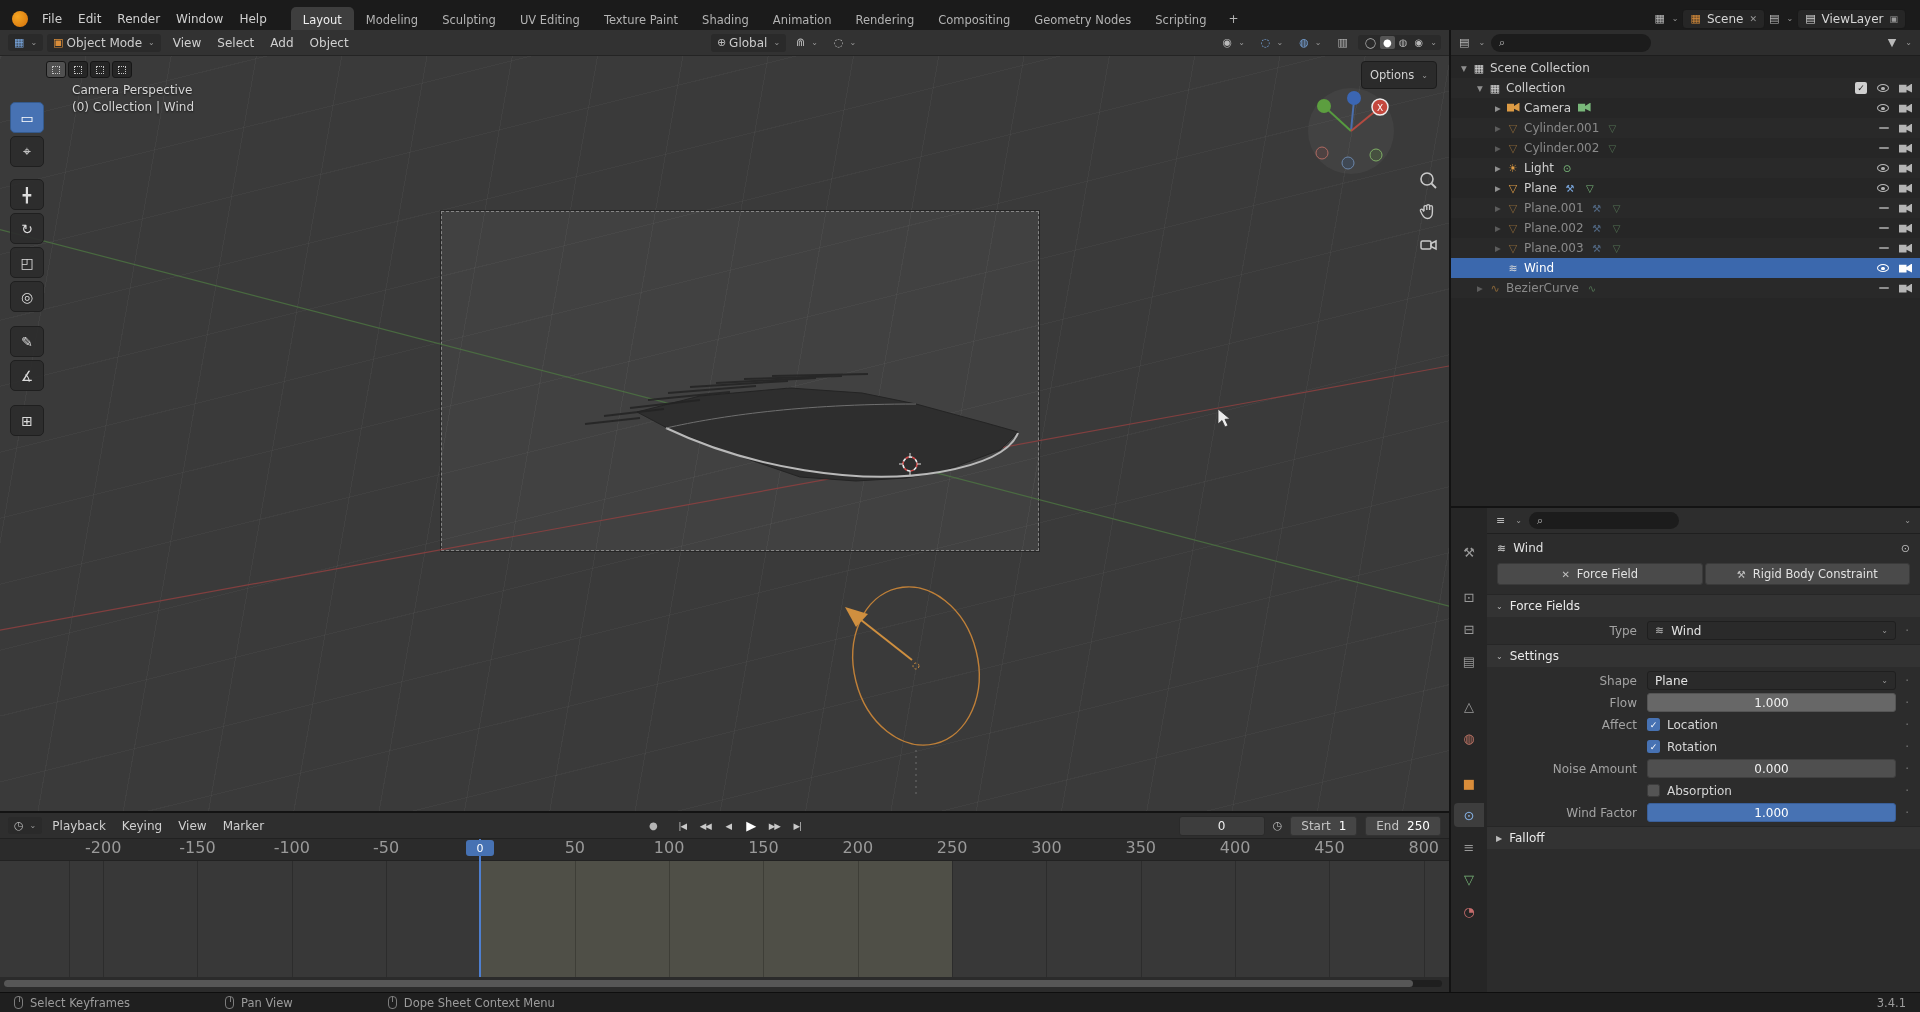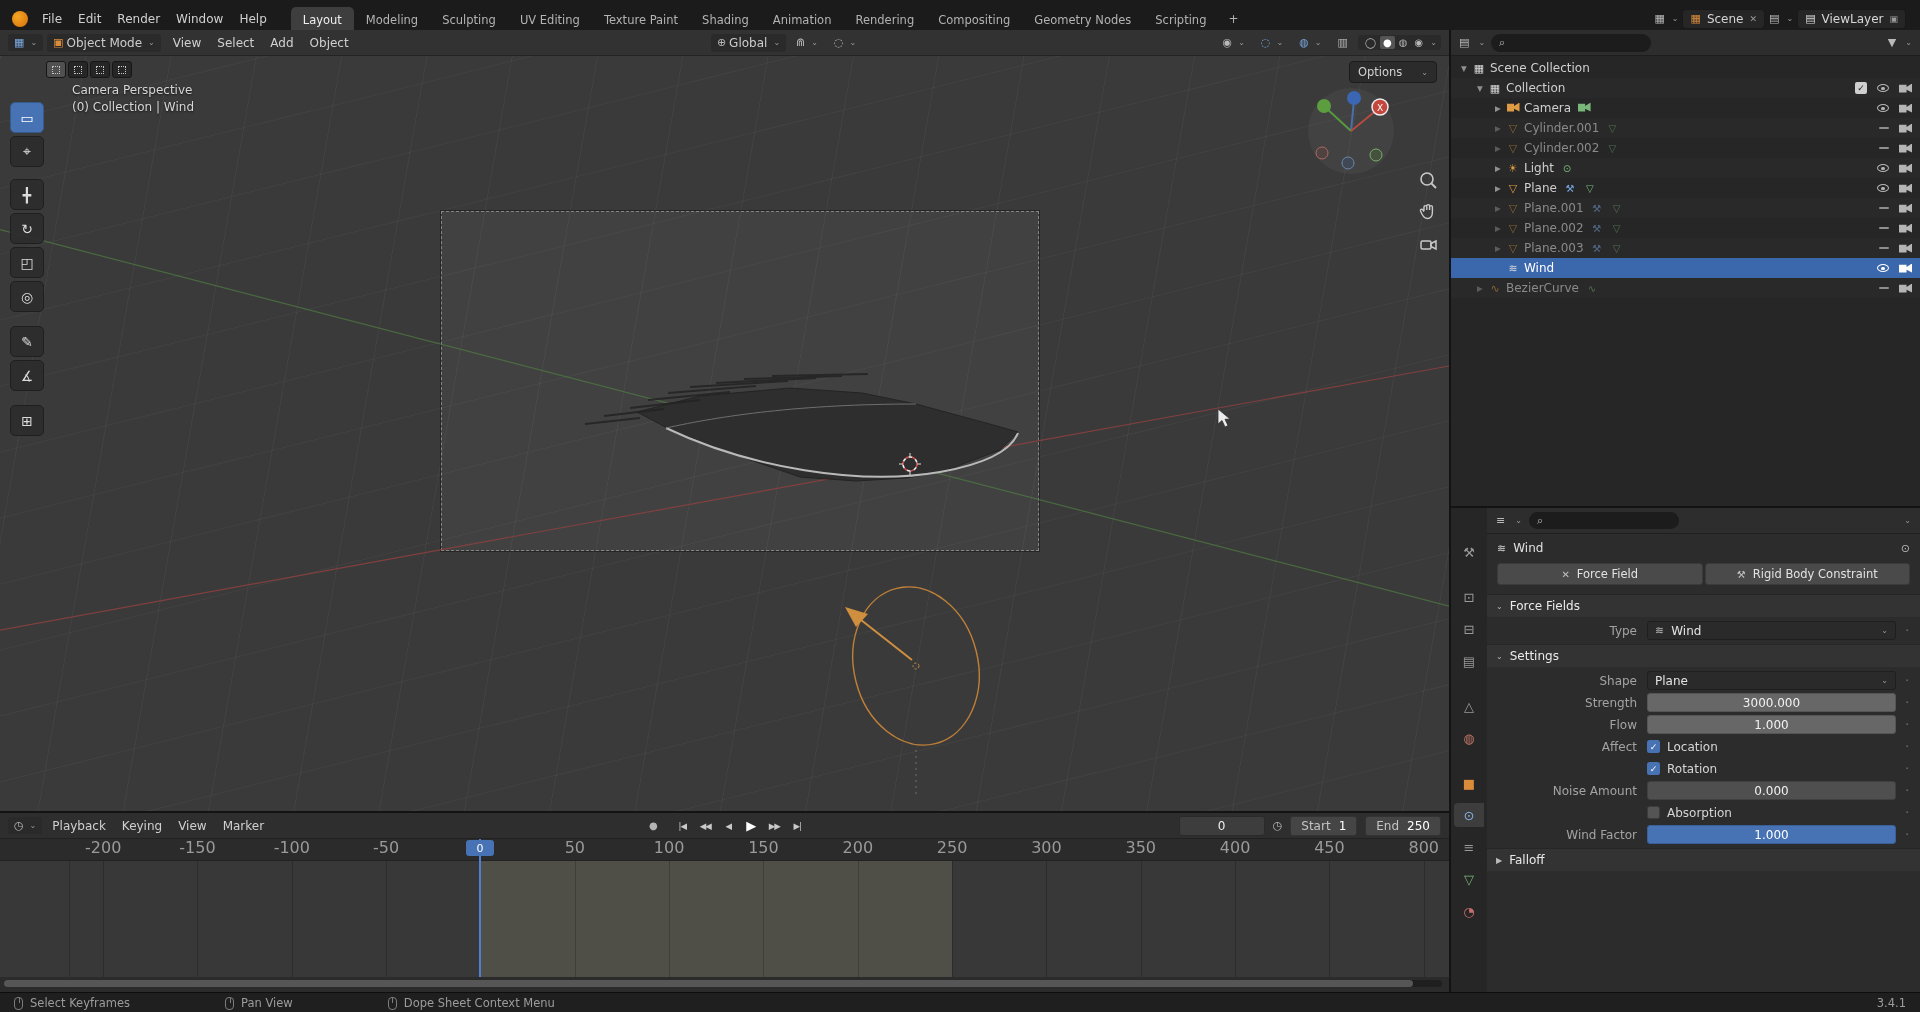--- a/index.html
+++ b/index.html
@@ -45,22 +45,22 @@
     background:rgba(255,255,255,.04);border:1px dashed rgba(200,200,200,.5);
     box-shadow:0 0 0 1px rgba(0,0,0,.35)}
   #scene{position:absolute;left:0;top:0;pointer-events:none}
   #vpinfo{position:absolute;left:72px;top:26px;line-height:17px;color:#d6d6d6;
     text-shadow:0 1px 2px rgba(0,0,0,.65)}
   #vtoolrow{position:absolute;left:46px;top:5px;display:flex;gap:2px}
   .selmode{width:20px;height:17px;background:#262626;border:1px solid #161616;border-radius:3px;
     display:flex;align-items:center;justify-content:center}
   .selmode.on{background:#505050}
   .sq{width:8px;height:8px;border:1px dotted #c5c5c5}
-  #optbtn{position:absolute;right:12px;top:5px;height:22px;background:#2b2b2b;border:1px solid #1c1c1c;
-    border-radius:4px;display:flex;align-items:center;gap:16px;padding:0 8px;font-size:11.5px;color:#d2d2d2}
+  #optbtn{position:absolute;right:12px;top:5px;height:28px;background:#2b2b2b;border:1px solid #1c1c1c;
+    border-radius:4px;display:flex;align-items:center;gap:4px;padding:0 8px;font-size:11.5px;color:#d2d2d2}
   #tools{position:absolute;left:10px;top:46px;display:flex;flex-direction:column;gap:3px}
   .tool{width:34px;height:31px;background:rgba(44,44,44,.92);border:1px solid #1f1f1f;border-radius:5px;
     display:flex;align-items:center;justify-content:center;color:#dcdcdc;font-size:14px}
   .tool.active{background:#4772b3;border-color:#35movie5a8c;border-color:#355a8c;color:#fff}
   .tool:nth-of-type(3){margin-top:9px}
   .tool:nth-of-type(7){margin-top:11px}
   .tool:nth-of-type(9){margin-top:11px}
   #gizmo{position:absolute;left:1306px;top:30px;width:90px;height:90px}
   .vpic{position:absolute;left:1416px;width:24px;height:24px;display:flex;align-items:center;justify-content:center}
 
@@ -92,21 +92,21 @@
   .trange{position:absolute;left:480px;top:0;width:472px;height:100%;background:#4f4f47}
   #playhead{position:absolute;left:479px;top:26px;width:2px;height:138px;background:#4e7fd0;z-index:5}
   .phbadge{position:absolute;left:-13px;top:1px;width:28px;height:16px;background:#4772b3;color:#fff;
     border-radius:3px;display:flex;align-items:center;justify-content:center;font-size:11px}
   .tscroll{position:absolute;left:4px;bottom:5px;width:1438px;height:7px;border-radius:4px;background:#1f1f1f}
   .thumb{width:98%;height:100%;border-radius:4px;background:#565656}
 
   
   #statusbar{position:absolute;left:0;top:992px;width:1920px;height:20px;background:#1f1f1f;
     border-top:1px solid #0e0e0e;display:flex;align-items:center;padding:0 14px;color:#9c9c9c;font-size:11.5px}
-  .hint{display:flex;align-items:flex-end;gap:7px}
+  .hint{display:flex;align-items:center;gap:7px}
   .hint+.hint{margin-left:95px}
   .mi{width:9px;height:13px;border:1px solid #7d7d7d;border-radius:4px;position:relative;flex:none}
   .mi::after{content:"";position:absolute;left:3.5px;top:0;width:1px;height:5px;background:#7d7d7d}
   .ver{margin-left:auto}
 
   
   #outliner{position:absolute;left:1449px;top:30px;width:471px;height:478px;background:#262626;
     border-left:2px solid #131313;border-bottom:2px solid #131313;overflow:hidden}
   .ohead{height:26px;background:#2d2d2d;border-bottom:1px solid #1d1d1d;display:flex;
     align-items:center;gap:6px;padding:0 8px}
@@ -670,26 +670,20 @@
     <div class="prow">
       <span class="plabel">Shape</span>
       <span class="pctl">
           <span class="dd">
         <span>Plane</span>
         <span class="ddcar">⌄</span>
       </span>
         </span>
     </div>
     <div class="prow">
-      <span class="plabel">Strength</span>
-      <span class="pctl">
-          <span class="fld lt">3000.000</span>
-        </span>
-    </div>
-    <div class="prow">
       <span class="plabel">Flow</span>
       <span class="pctl">
           <span class="fld lt">1.000</span>
         </span>
     </div>
     <div class="prow">
       <span class="plabel">Affect</span>
       <span class="pctl">
         <span class="cb">✓</span>
         <span class="cblbl">Location</span>

